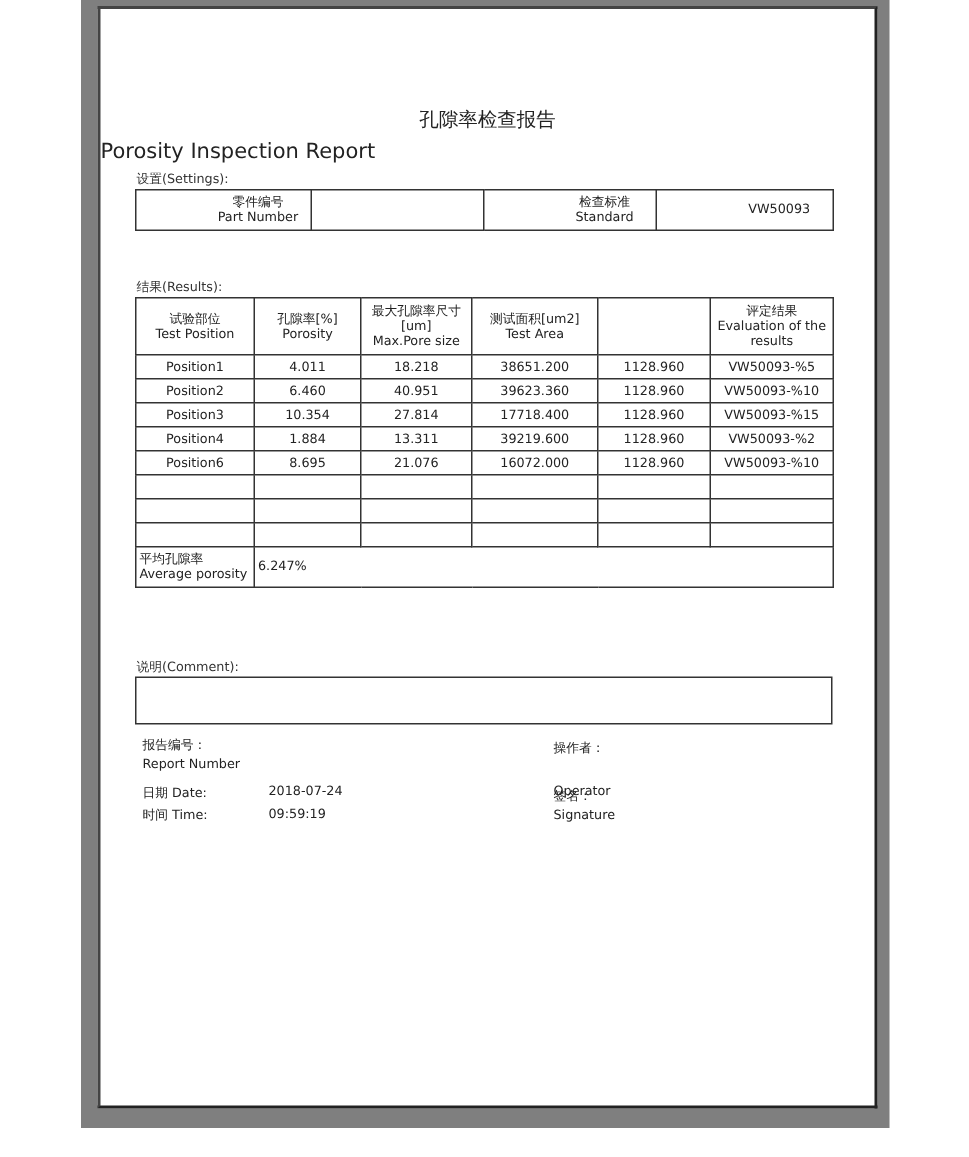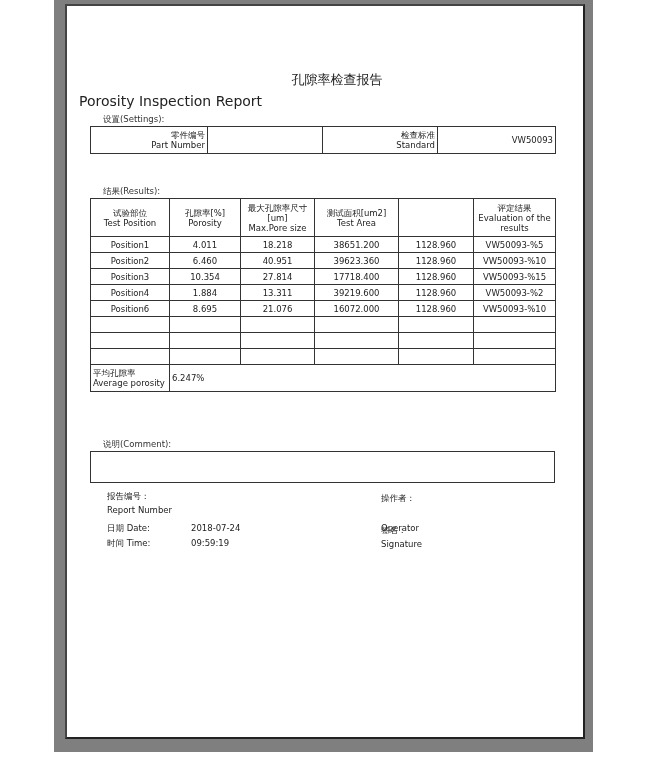--- a/index.html
+++ b/index.html
@@ -7,28 +7,28 @@
     width: 646px; height: 771px; background: #ffffff; position: relative; overflow: hidden;
     font-family: "DejaVu Sans", "Liberation Sans", sans-serif; color: #222;
   }
   #viewer-bg { position: absolute; left: 54px; top: 0; width: 539px; height: 752px; background: #7f7f7f; }
   #page {
     position: absolute; left: 65px; top: 4px; width: 520px; height: 735px; background: #fff;
     border-top: 2px solid #444; border-left: 2px solid #444;
     border-right: 2px solid #222; border-bottom: 2px solid #222;
     box-sizing: border-box;
   }
-  .abs { position: absolute; padding-left: 12px; }
+  .abs { position: absolute; }
   .title-cn { left: 0; width: 100%; top: 65px; text-align: center; font-size: 13px; color: #222; }
   .title-en { left: 0; width: 100%; top: 87px; text-align: left; font-size: 14px; color: #222; }
   .section-label { font-size: 8.5px; color: #333; }
   table { border-collapse: collapse; position: absolute; table-layout: fixed; }
   td { border: 1px solid #333; font-size: 8.5px; color: #222; padding: 0 2px; line-height: 10px; overflow: hidden; white-space: nowrap; }
   #settings-table { left: 23px; top: 120px; width: 465px; }
-  #settings-table td { height: 26px; vertical-align: middle; text-align: right; padding-left: 48px; }
+  #settings-table td { height: 26px; vertical-align: middle; text-align: center; padding-left: 48px; }
   #results-table { left: 23px; top: 192px; width: 465px; }
   #results-table td { text-align: center; height: 15px; }
   #results-table tr.hdr td { height: 37px; vertical-align: middle; white-space: normal; }
   #results-table tr.avg td { height: 26px; text-align: left; }
   #results-table tr.avg td.val { font-size: 8.5px; }
   #comment-box { left: 23px; top: 445px; width: 465px; height: 32px; border: 1px solid #333; box-sizing: border-box; }
   .foot { font-size: 8.5px; color: #222; }
 </style>
 </head>
 <body>

